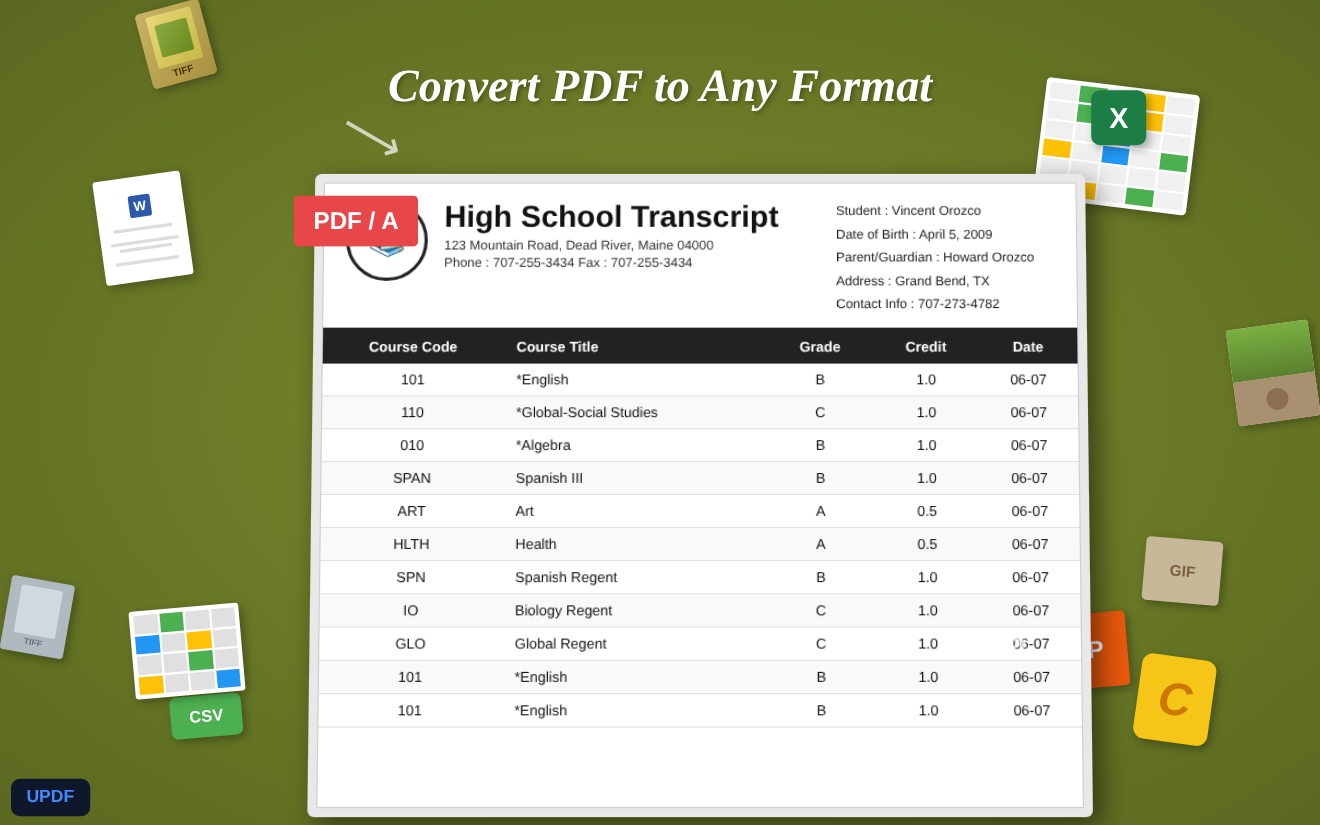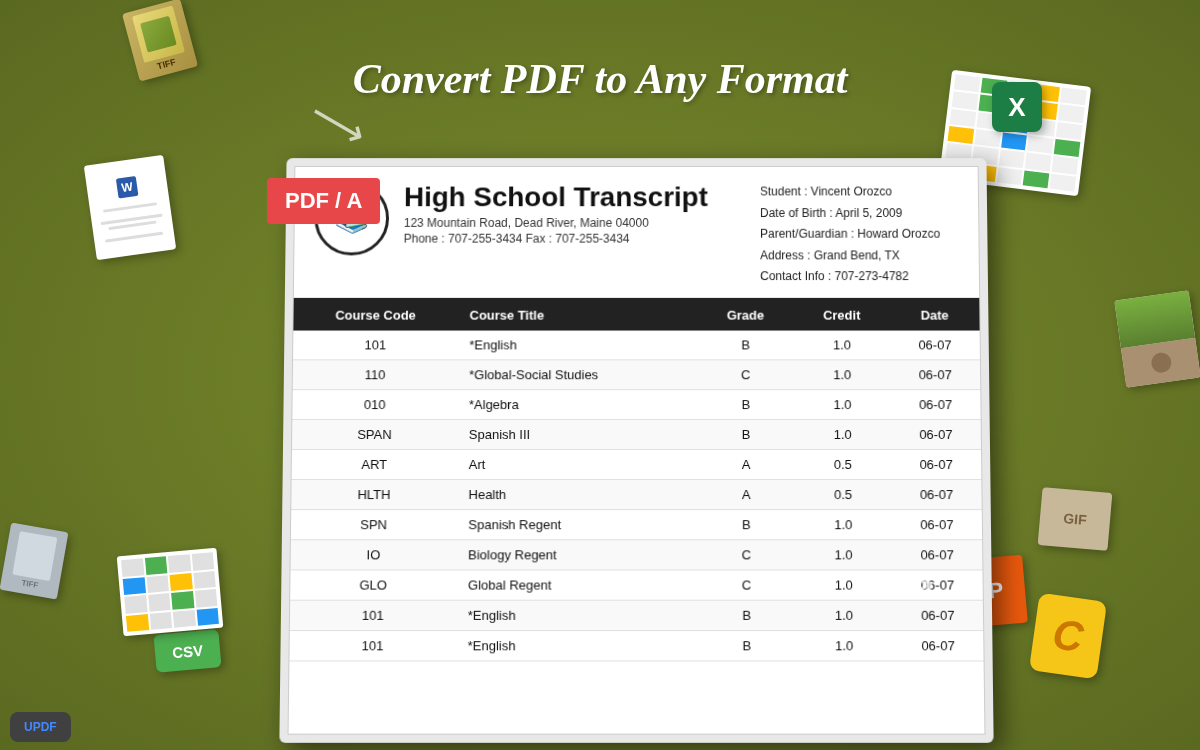--- a/index.html
+++ b/index.html
@@ -169,24 +169,24 @@
 
     .course-table tr:nth-child(even) {
       background: #f9f9f9;
     }
 
     
     .updf-logo {
       position: absolute;
       bottom: 8px;
       left: 10px;
-      background: #404040;
+      background: #0f172a;
       color: #e8a020;
       font-weight: bold;
-      font-size: 12px;
+      font-size: 16px;
       padding: 8px 14px;
       border-radius: 8px;
       z-index: 30;
     }
     .updf-logo span { color: #4488ff; }
 
     
     .arrow-curve-top {
       position: absolute;
       top: 100px;

